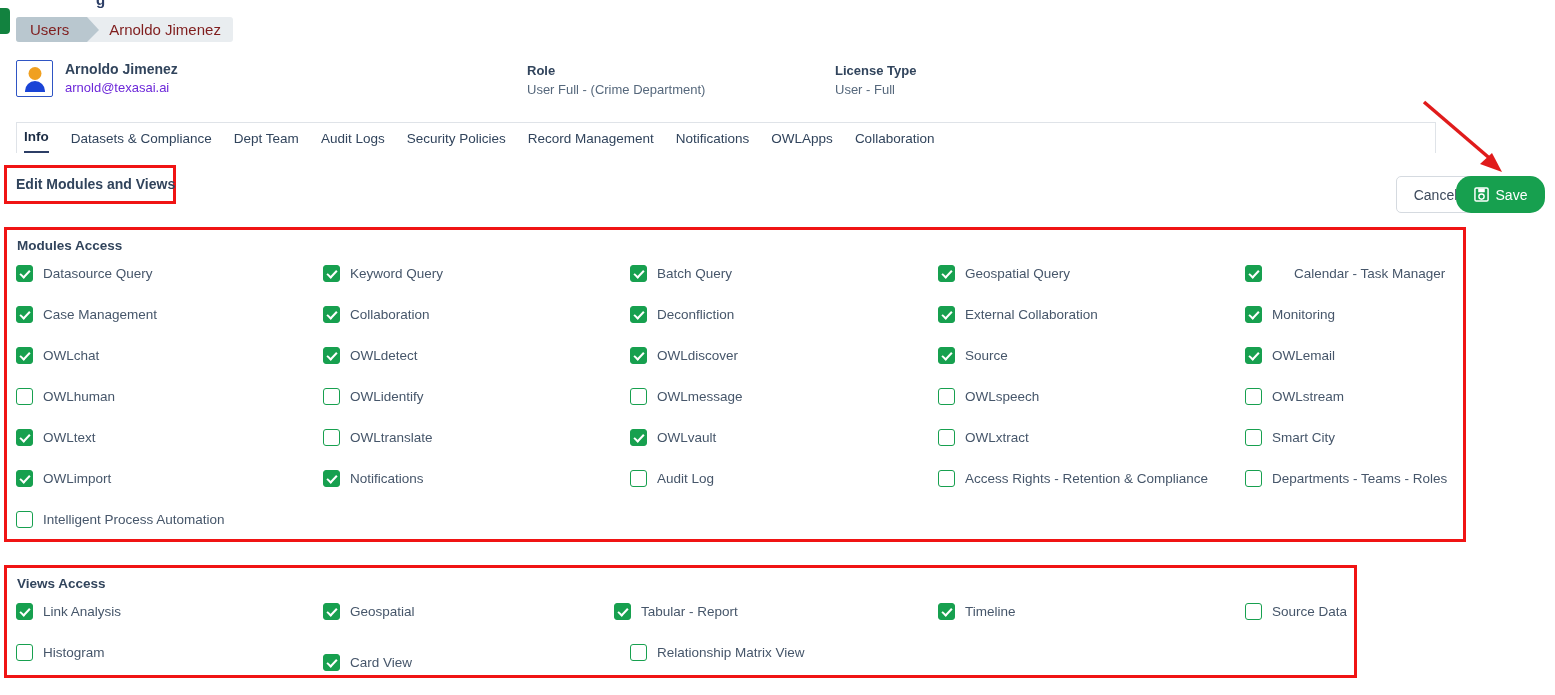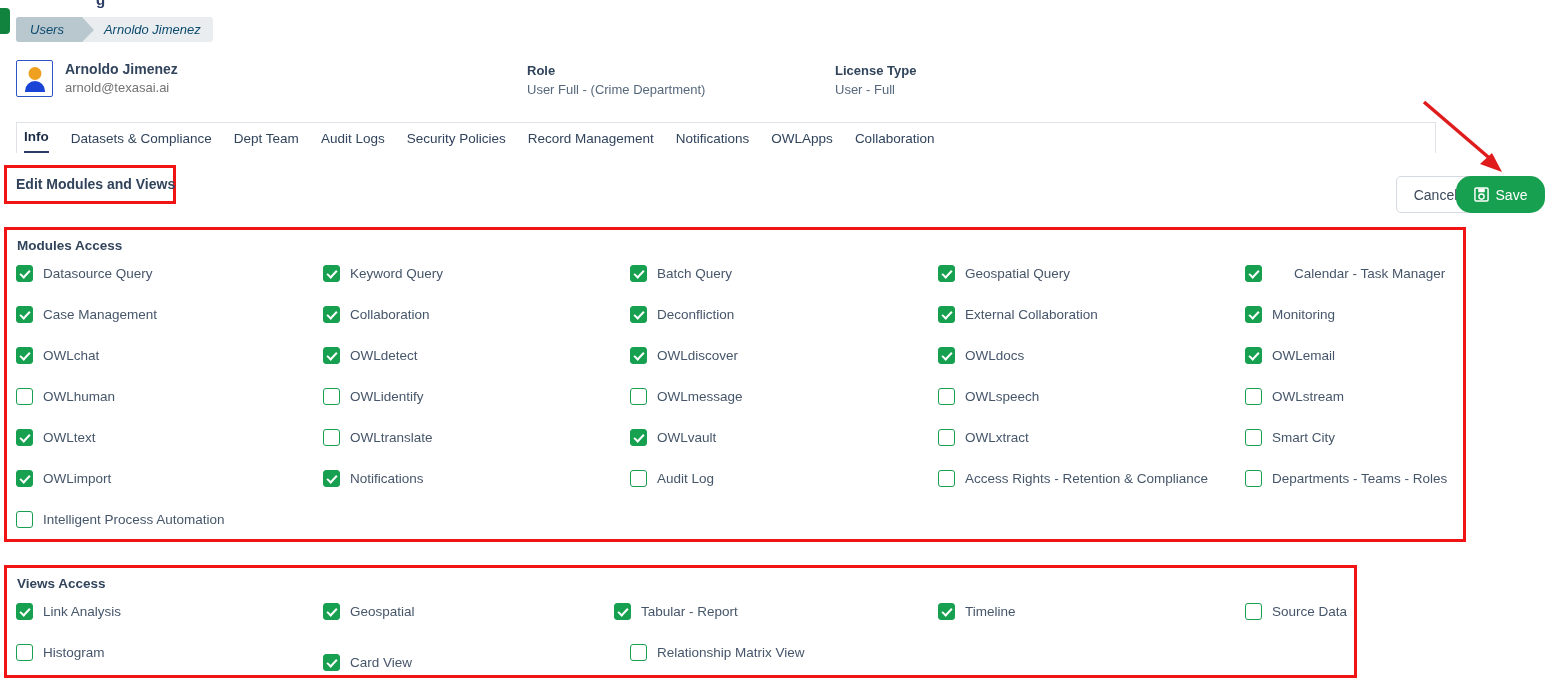--- a/index.html
+++ b/index.html
@@ -41,25 +41,24 @@
     height: 25px;
     display: flex;
     align-items: stretch;
     background: #e9edf0;
     border-radius: 3px;
     overflow: hidden;
   }
   .crumb {
     display: flex;
     align-items: center;
-    font-size: 13px;
-    color: #0c4a6e;
+    font-size: 15px;
+    color: #7f1d1d;
     padding: 0 12px 0 14px;
     white-space: nowrap;
-    font-style: italic;
   }
   .crumb.first {
     background: #b9c7cf;
     padding-right: 18px;
     position: relative;
   }
   .crumb.first::after {
     content: "";
     position: absolute;
     right: -12px; top: 0;
@@ -100,21 +99,21 @@
     transform: translateX(-50%);
     width: 20px; height: 11px;
     border-radius: 10px 10px 0 0;
     background: #1a44d6;
   }
   .user-text { margin-left: 12px; line-height: 1.35; }
   .user-name {
     font-size: 14px; font-weight: bold; color: #31445c;
   }
   .user-email {
-    font-size: 13px; color: #737373;
+    font-size: 13px; color: #6d28d9;
   }
 
   .field-group {
     position: absolute;
     top: 62px;
     line-height: 1.45;
   }
   .field-label {
     font-size: 13px; font-weight: bold; color: #31445c;
   }
@@ -383,21 +382,21 @@
       <div class="cb-item" style="left: 323px; top: 82px;">
         <span class="cb-box checked"></span>
         <span class="cb-label">OWLdetect</span>
       </div>
       <div class="cb-item" style="left: 630px; top: 82px;">
         <span class="cb-box checked"></span>
         <span class="cb-label">OWLdiscover</span>
       </div>
       <div class="cb-item" style="left: 938px; top: 82px;">
         <span class="cb-box checked"></span>
-        <span class="cb-label">OWLdocs</span>
+        <span class="cb-label">Source</span>
       </div>
       <div class="cb-item" style="left: 1245px; top: 82px;">
         <span class="cb-box checked"></span>
         <span class="cb-label">OWLemail</span>
       </div>
       <div class="cb-item" style="left: 16px; top: 123px;">
         <span class="cb-box"></span>
         <span class="cb-label">OWLhuman</span>
       </div>
       <div class="cb-item" style="left: 323px; top: 123px;">

